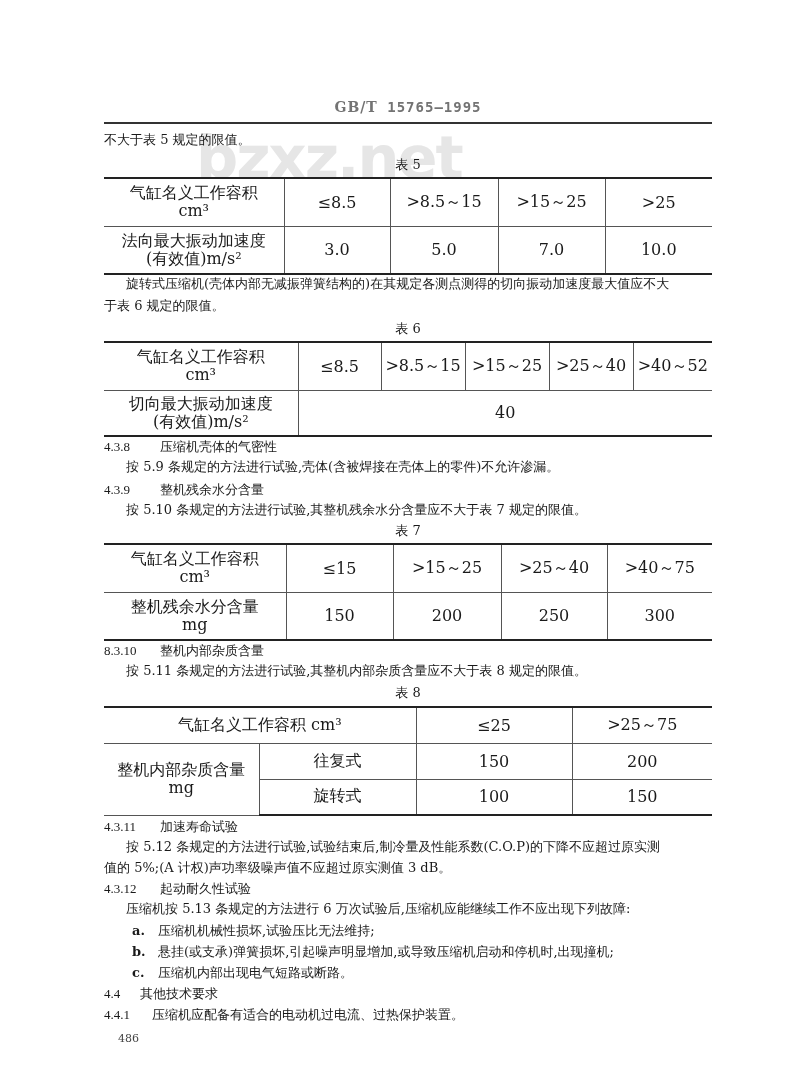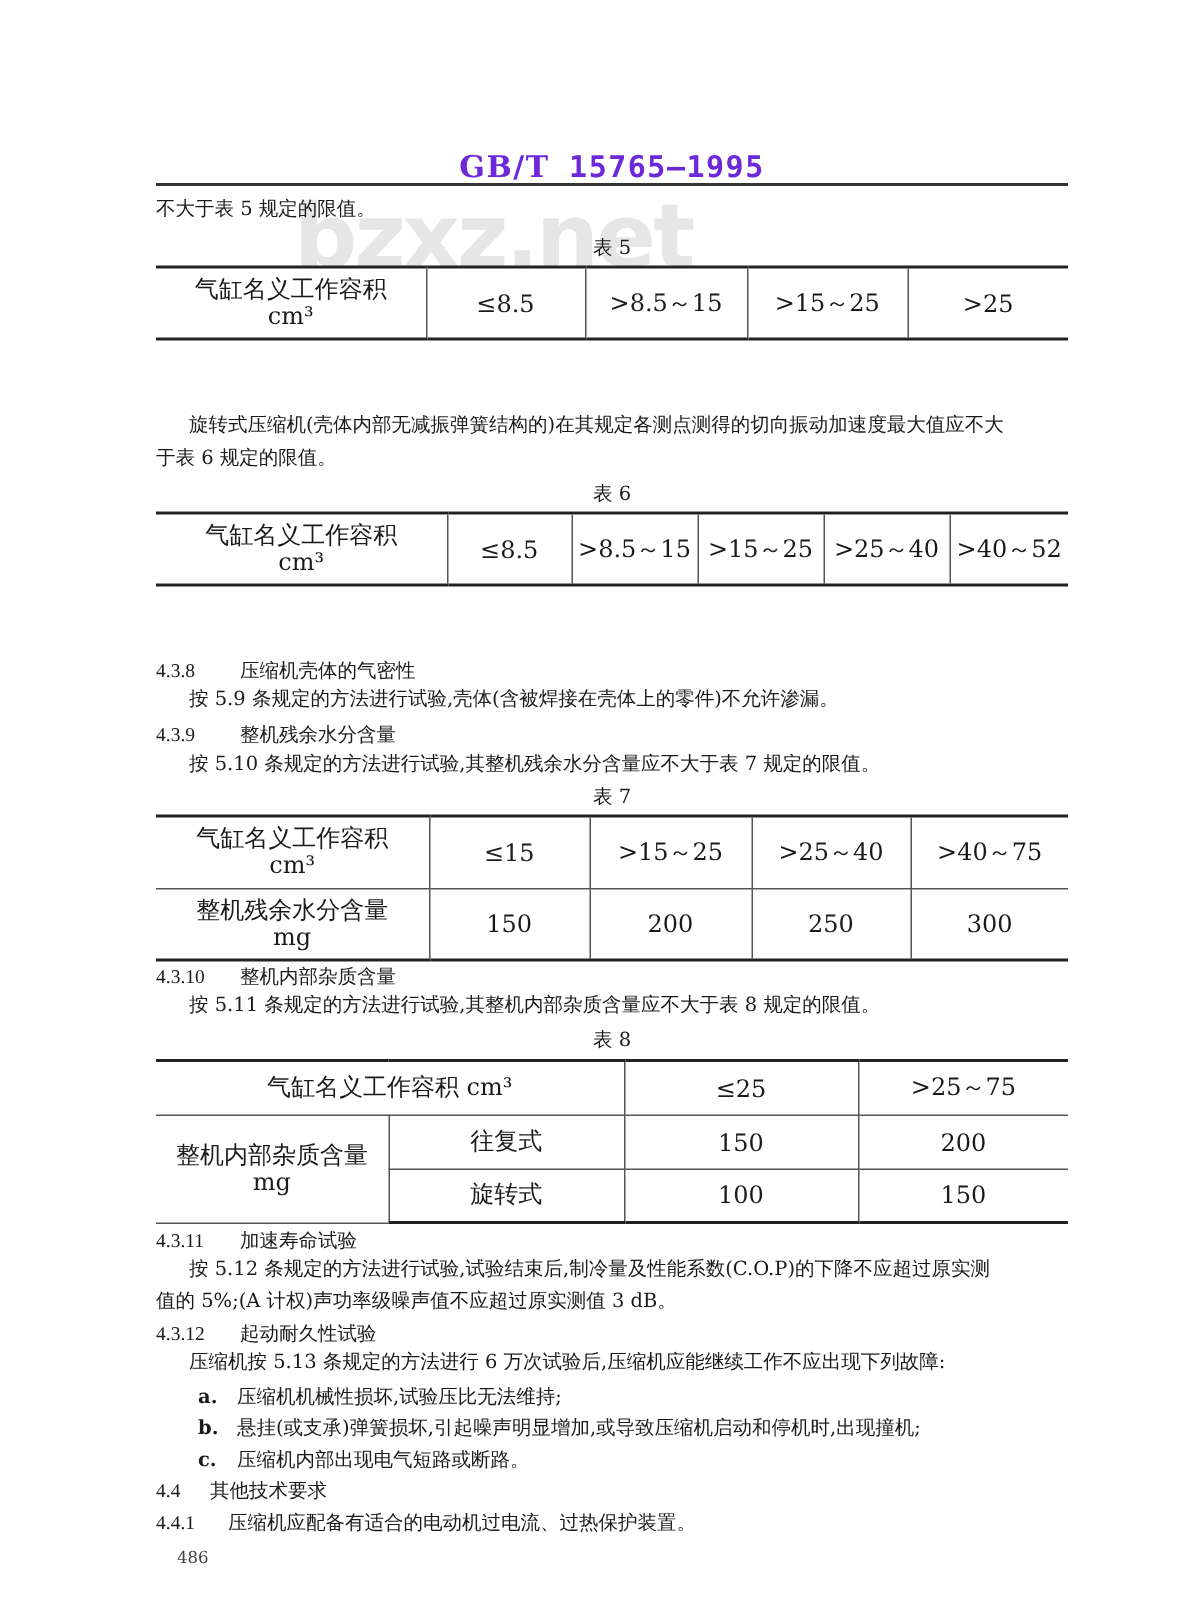--- a/index.html
+++ b/index.html
@@ -11,21 +11,21 @@
     .watermark {
       position: absolute; left: 196px; top: 128px;
       font-family: "DejaVu Sans", "Liberation Sans", sans-serif;
       font-weight: bold; font-size: 59px; letter-spacing: -2px;
       color: #e6e6e6; line-height: 1; z-index: 0; pointer-events: none;
     }
     .page { position: absolute; left: 104px; top: 0; width: 608px; z-index: 1; }
     .std-code {
       position: absolute; left: 0; width: 608px; top: 99px; text-align: center;
       font-family: "DejaVu Sans Mono", "Liberation Mono", monospace;
-      font-size: 20px; font-weight: bold; letter-spacing: 1px; color: #6d28d9;
+      font-size: 14px; font-weight: bold; letter-spacing: 1px; color: #737373;
     }
     .std-code .gb { font-family: "DejaVu Serif", serif; }
     .header-rule { position: absolute; left: 0; top: 122px; width: 608px; height: 2px; background: #333; }
     .line { position: absolute; left: 0; font-size: 13px; line-height: 18px; white-space: nowrap; }
     .indent { left: 22px; text-align: right; }
     .caption { position: absolute; left: 0; width: 608px; text-align: center; font-size: 13px; }
     .heading { position: absolute; left: 0; font-size: 13px; white-space: nowrap; }
     .heading .num { font-family: Liberation Serif, serif; font-size: 13px; display: inline-block; min-width: 56px; }
     table {
       position: absolute; left: 0; width: 608px; border-collapse: collapse;
@@ -69,20 +69,30 @@
         <tr style="height:48px;">
       <td>
         <div class="hdr-label">气缸名义工作容积</div>
         <div class="hdr-label">cm³</div>
       </td>
       <td>≤8.5</td>
       <td>&gt;8.5～15</td>
       <td>&gt;15～25</td>
       <td>&gt;25</td>
     </tr>
+    <tr style="height:48px;">
+      <td>
+        <div class="hdr-label">法向最大振动加速度</div>
+        <div class="hdr-label">(有效值)m/s²</div>
+      </td>
+      <td>3.0</td>
+      <td>5.0</td>
+      <td>7.0</td>
+      <td>10.0</td>
+    </tr>
   </tbody>
     </table>
 
   <div class="line indent" style="top:275px;">旋转式压缩机(壳体内部无减振弹簧结构的)在其规定各测点测得的切向振动加速度最大值应不大</div>
   <div class="line" style="top:297px;">于表 6 规定的限值。</div>
   <div class="caption" style="top:320px;">表 6</div>
 
   <table style="top:341px;">
     <colgroup>
         <col style="width:194px">
@@ -97,20 +107,27 @@
       <td>
         <div class="hdr-label">气缸名义工作容积</div>
         <div class="hdr-label">cm³</div>
       </td>
       <td>≤8.5</td>
       <td>&gt;8.5～15</td>
       <td>&gt;15～25</td>
       <td>&gt;25～40</td>
       <td>&gt;40～52</td>
     </tr>
+    <tr style="height:46px;">
+      <td>
+        <div class="hdr-label">切向最大振动加速度</div>
+        <div class="hdr-label">(有效值)m/s²</div>
+      </td>
+      <td colspan="5">40</td>
+    </tr>
   </tbody>
     </table>
 
   <div class="heading" style="top:438px;">
     <span class="num">4.3.8</span><span>压缩机壳体的气密性</span>
   </div>
   <div class="line indent" style="top:458px;">按 5.9 条规定的方法进行试验,壳体(含被焊接在壳体上的零件)不允许渗漏。</div>
 
   <div class="heading" style="top:481px;">
     <span class="num">4.3.9</span><span>整机残余水分含量</span>
@@ -144,21 +161,21 @@
       </td>
       <td>150</td>
       <td>200</td>
       <td>250</td>
       <td>300</td>
     </tr>
   </tbody>
     </table>
 
   <div class="heading" style="top:642px;">
-    <span class="num">4.3.10</span><span>整机内部杂质含量</span>
+    <span class="num">8.3.10</span><span>整机内部杂质含量</span>
   </div>
   <div class="line indent" style="top:662px;">按 5.11 条规定的方法进行试验,其整机内部杂质含量应不大于表 8 规定的限值。</div>
   <div class="caption" style="top:684px;">表 8</div>
 
   <table style="top:706px;">
     <colgroup>
         <col style="width:155px">
         <col style="width:157px">
         <col style="width:156px">
         <col style="width:140px">

